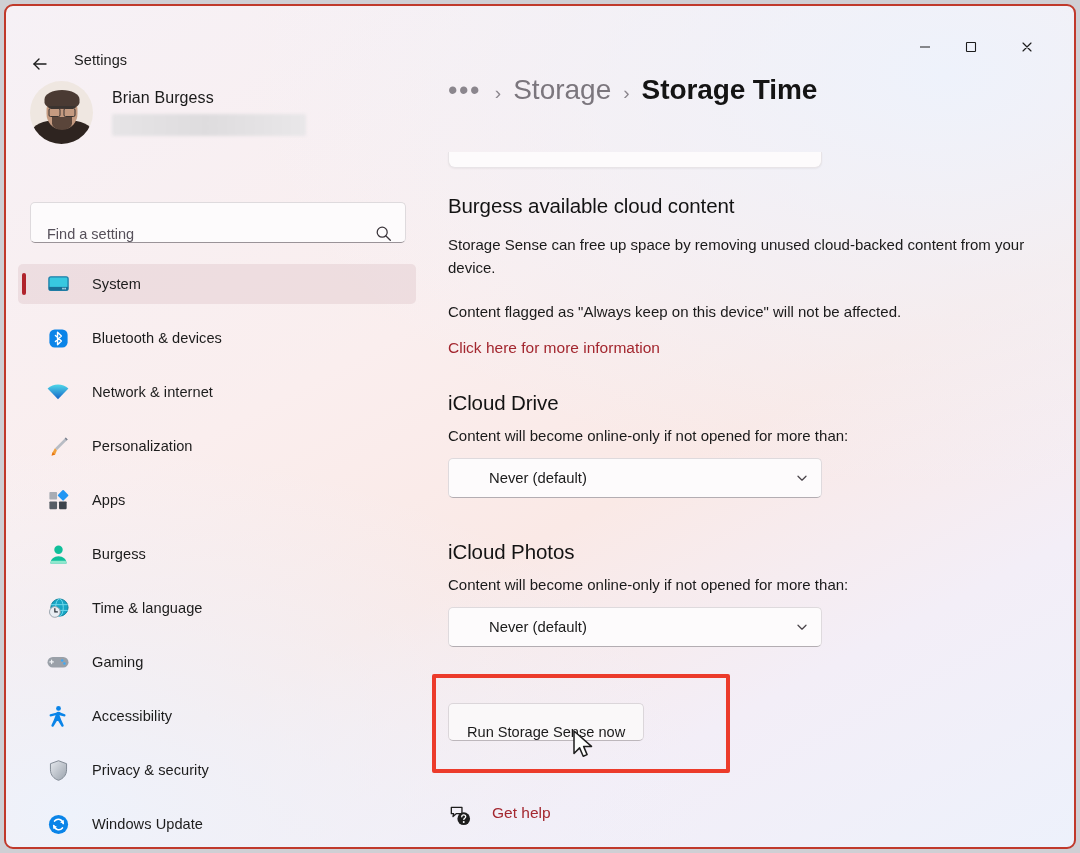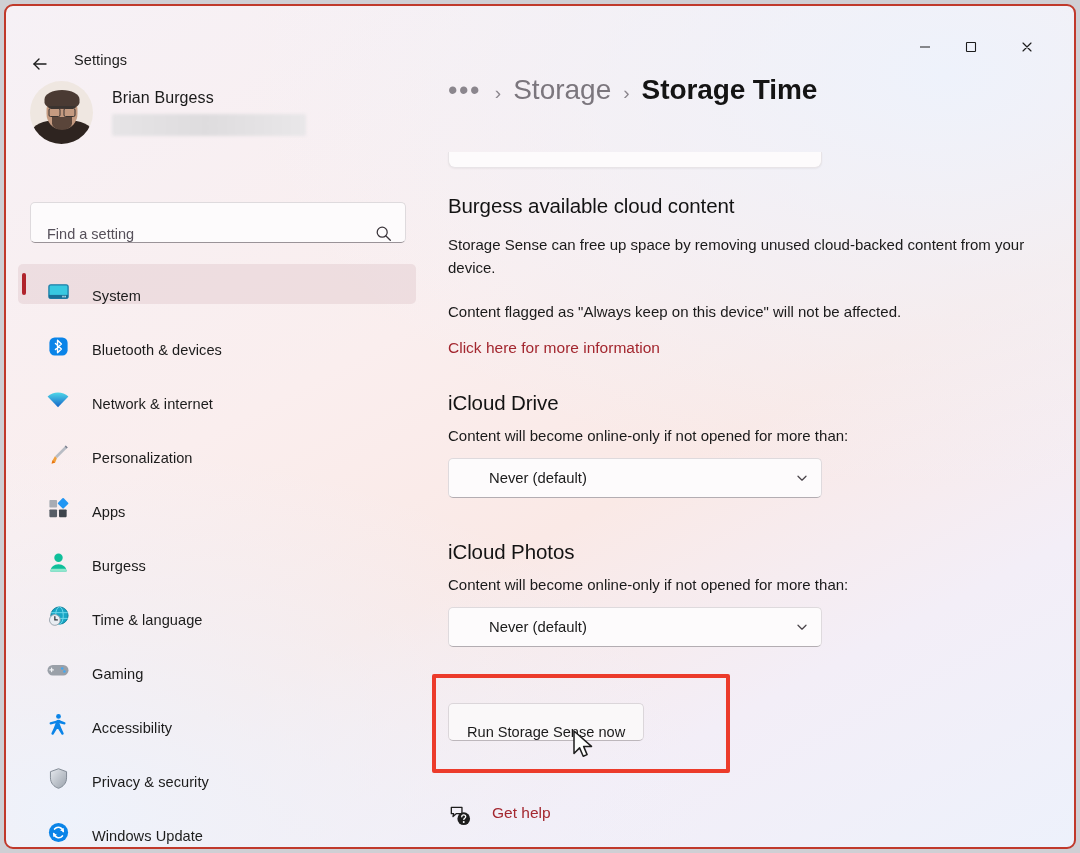--- a/index.html
+++ b/index.html
@@ -135,21 +135,21 @@
   #search-input::placeholder { color: #56505a; }
 
   #navlist {
     position: absolute; left: 12px; top: 210px;
     width: 398px;
   }
   .nav-item {
     position: relative;
     height: 40px;
     margin-bottom: 14px;
-    display: flex; align-items: flex-end;
+    display: flex; align-items: center;
     padding-left: 28px;
     border-radius: 5px;
     cursor: pointer;
   }
   .nav-item.active { background: rgba(225,200,205,.45); }
   .nav-item.active::before {
     content: ''; position: absolute; left: 4px; top: 9px;
     width: 3.5px; height: 22px; border-radius: 2px;
     background: #b0242c;
   }

